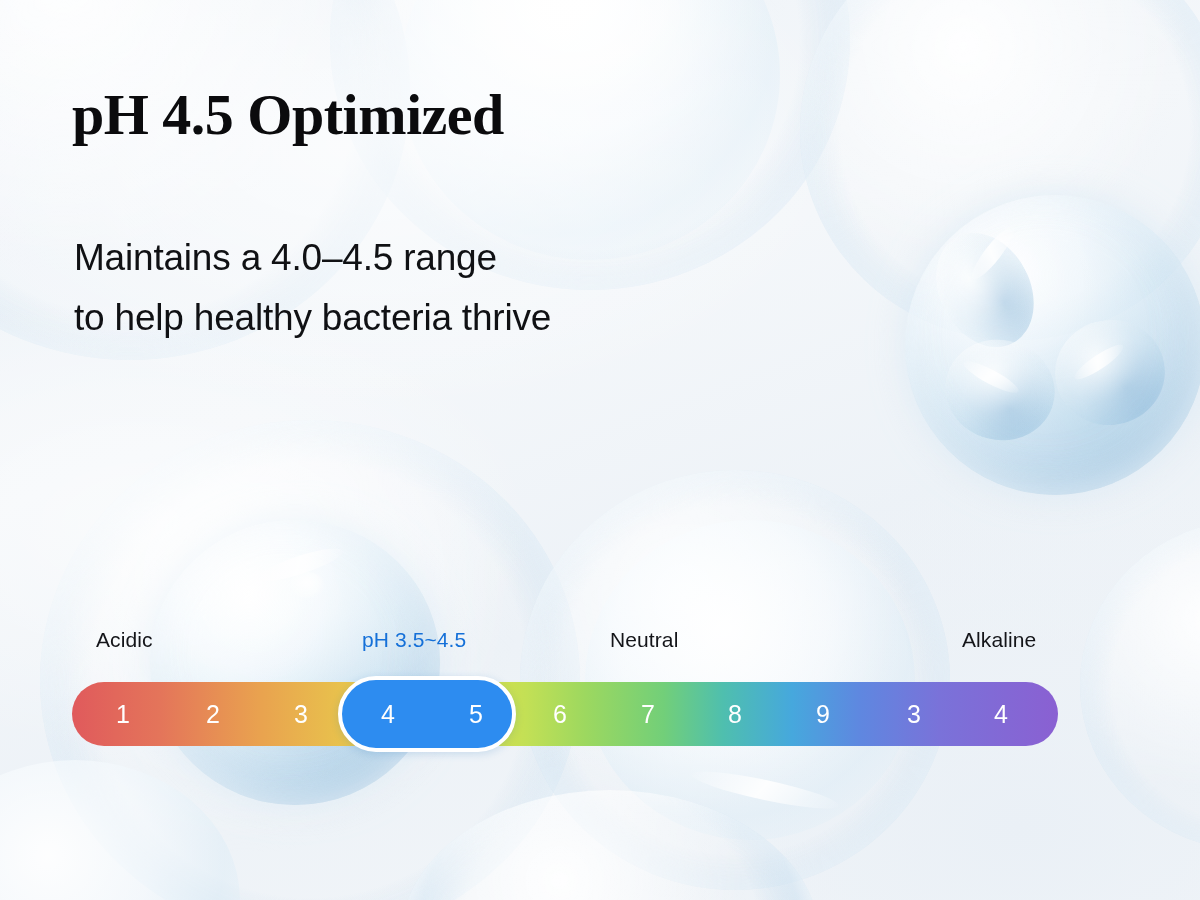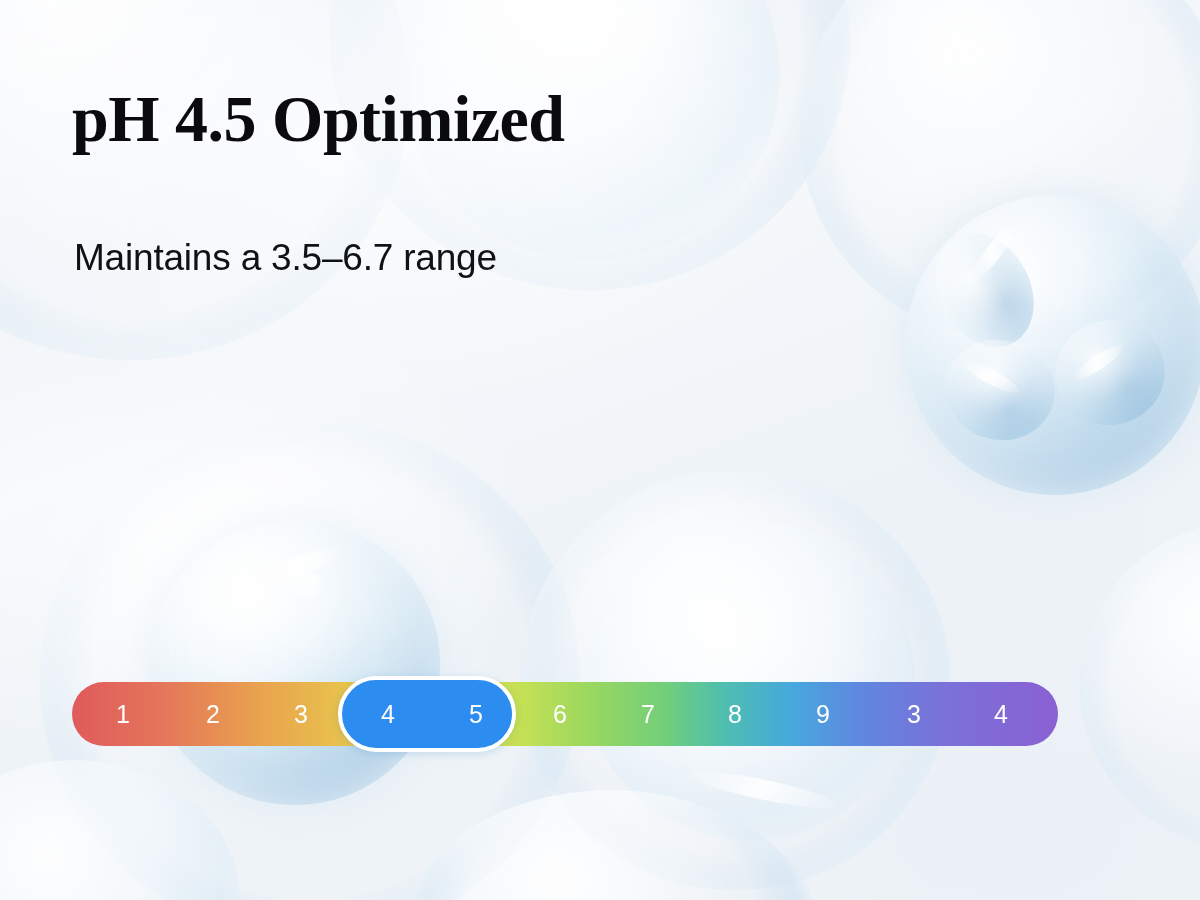--- a/index.html
+++ b/index.html
@@ -80,21 +80,21 @@
     pointer-events: none;
   }
 
   
   .headline {
     position: absolute;
     left: 72px;
     top: 86px;
     font-family: "Liberation Serif", "DejaVu Serif", serif;
     font-weight: 700;
-    font-size: 66px;
+    font-size: 58px;
     line-height: 1.0;
     color: #0b0b0d;
     letter-spacing: -0.5px;
     white-space: nowrap;
   }
   .subhead {
     position: absolute;
     left: 74px;
     top: 228px;
     font-family: "Liberation Sans", sans-serif;
@@ -236,25 +236,32 @@
   <div class="streak" style="left:690px; top:780px; width:150px; height:20px; transform:rotate(12deg);"></div>
 
   <div class="bubble bub-ring" style="left:400px; top:790px; width:420px; height:300px;"></div>
   <div class="bubble bub-soft" style="left:-90px; top:760px; width:330px; height:280px;"></div>
 
   <div class="bg-haze"></div>
 
   <div class="headline">pH 4.5 Optimized</div>
 
   <div class="subhead">
-    <div>Maintains a 3.5–6.7 range</div>
+    <div>Maintains a 4.0–4.5 range</div>
+    <div>to help healthy bacteria thrive</div>
   </div>
 
   <div class="scale-wrap">
 
+    <div class="scale-labels">
+      <span class="scale-label lbl-acidic">Acidic</span>
+      <span class="scale-label lbl-range highlight">pH 3.5~4.5</span>
+      <span class="scale-label lbl-neutral">Neutral</span>
+      <span class="scale-label lbl-alkaline">Alkaline</span>
+    </div>
 
     <div class="scale-bar"></div>
 
     <span class="tick" style="left:51px;">1</span>
     <span class="tick" style="left:141px;">2</span>
     <span class="tick" style="left:229px;">3</span>
     <span class="tick" style="left:488px;">6</span>
     <span class="tick" style="left:576px;">7</span>
     <span class="tick" style="left:663px;">8</span>
     <span class="tick" style="left:751px;">9</span>

